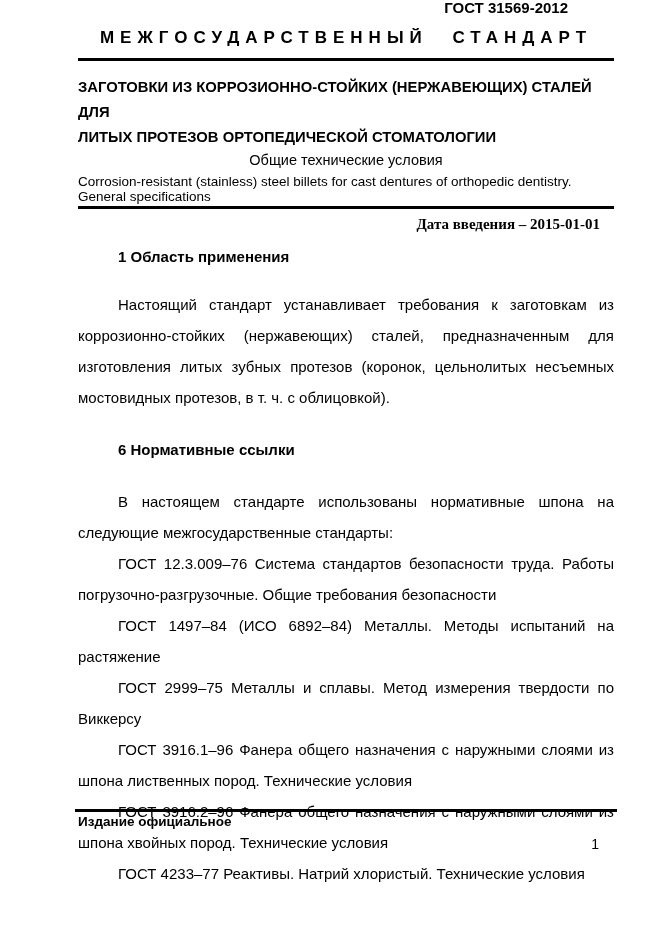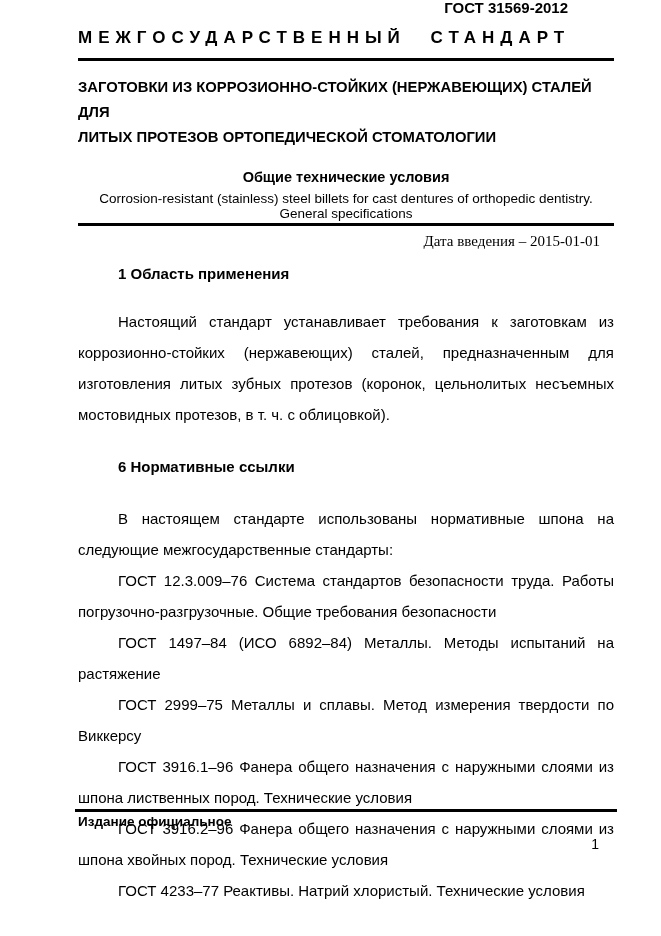--- a/index.html
+++ b/index.html
@@ -15,42 +15,41 @@
     position:absolute; top:0; left:78px; right:47px; 
   }
   .gost-code {
     font-size:15px; font-weight:700; line-height:16px;
     text-align:right; padding-right:46px;
   }
   .standard-kind {
     margin-top:13px;
     font-size:17px; font-weight:700; line-height:18px;
     letter-spacing:6px; word-spacing:14px;
-    white-space:nowrap;
+    text-align:center; white-space:nowrap;
   }
   .rule { height:3px; background:#000; margin-top:11px; }
   .rule2 { margin-top:2px; }
   .title-ru {
     margin-top:14px;
     font-size:14.8px; font-weight:700; line-height:25px;
   }
   .subtitle-ru {
-    margin-top:19px;
-    font-size:14.5px; font-weight:700; line-height:17px;
+    margin-top:2px;
+    font-size:14.5px; font-weight:400; line-height:17px;
     text-align:center;
   }
   .title-en {
     margin-top:5px;
     font-size:13.5px; line-height:15px;
-    text-align:center;
   }
   .effective-date {
     margin-top:6px;
     font-family:"Liberation Serif", serif;
-    font-size:15px; font-weight:400; line-height:18px;
+    font-size:15px; font-weight:700; line-height:18px;
     text-align:right; padding-right:14px;
   }
   .sec-heading {
     margin:0; padding-left:40px;
     font-size:15px; font-weight:700; line-height:19px;
   }
   .h1 { margin-top:14px; }
   .h2 { margin-top:27px; }
   .para {
     margin:0;

